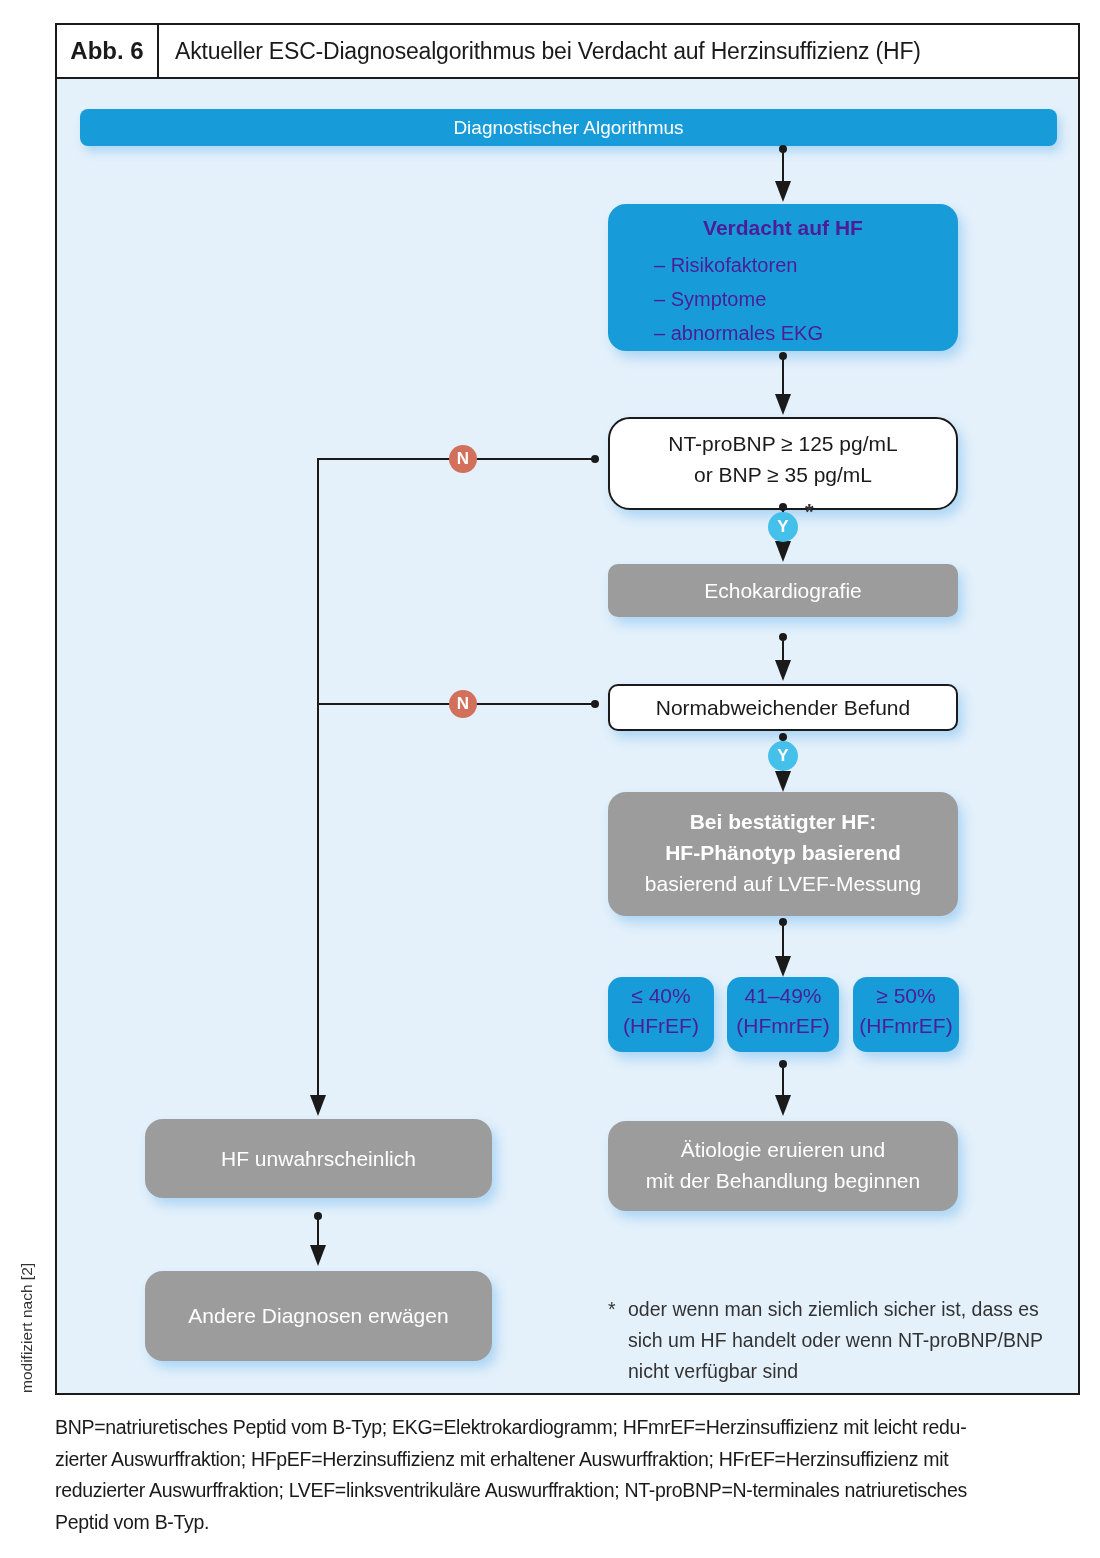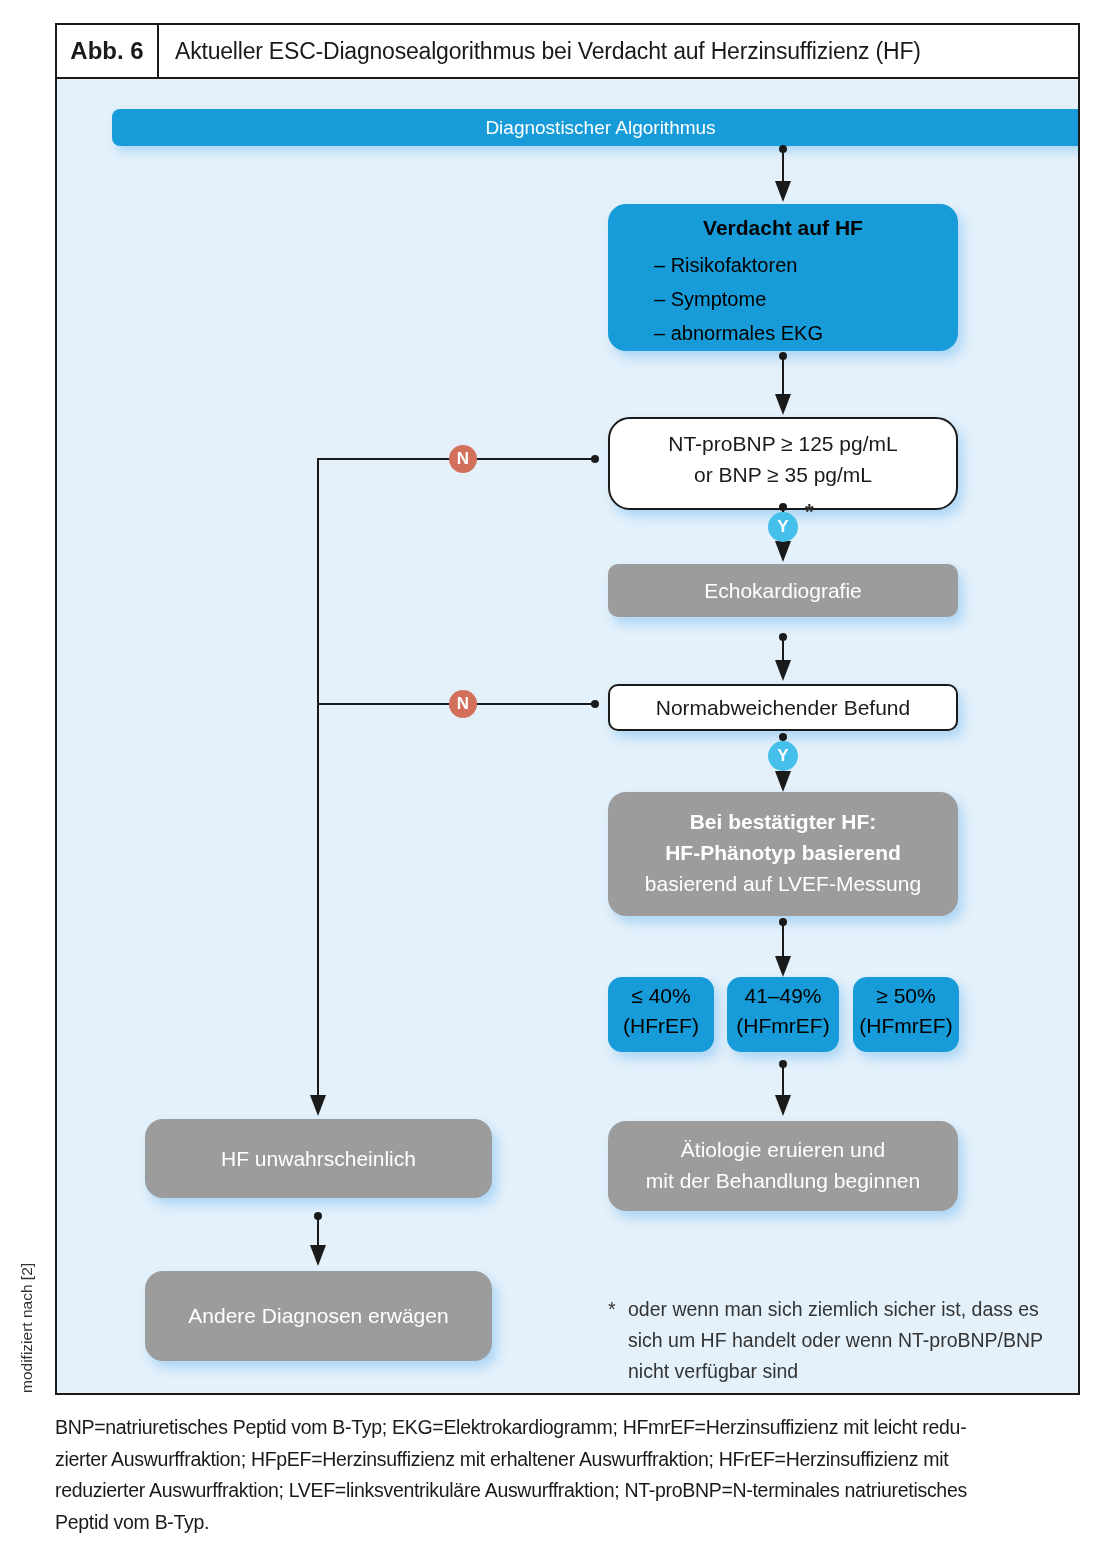--- a/index.html
+++ b/index.html
@@ -29,24 +29,23 @@
   .title-text { font-size:23px; padding-left:16px; letter-spacing:-0.2px; }
   .panel {
     position:relative; width:100%; height:1314px;
     background:#e4f1fb; overflow:hidden;
   }
   .header-bar {
     position:absolute; left:23px; top:30px; width:977px; height:37px;
     background:#189cd9; border-radius:8px;
     color:#ffffff; font-size:19px; text-align:center; line-height:37px;
     box-shadow:4px 6px 10px rgba(170,212,244,0.9);
-    margin-left:32px;
   }
   .bluebox {
-    position:absolute; background:#189cd9; color:#000000;
+    position:absolute; background:#189cd9; color:#4c1d95;
     border-radius:18px; box-shadow:5px 7px 12px rgba(170,212,244,0.95);
   }
   .graybox {
     position:absolute; background:#9c9c9c; color:#ffffff;
     border-radius:16px; box-shadow:5px 7px 12px rgba(170,212,244,0.95);
     text-align:center;
   }
   .whitebox {
     position:absolute; background:#ffffff; color:#1a1a1a;
     border:2px solid #1a1a1a; text-align:center;

